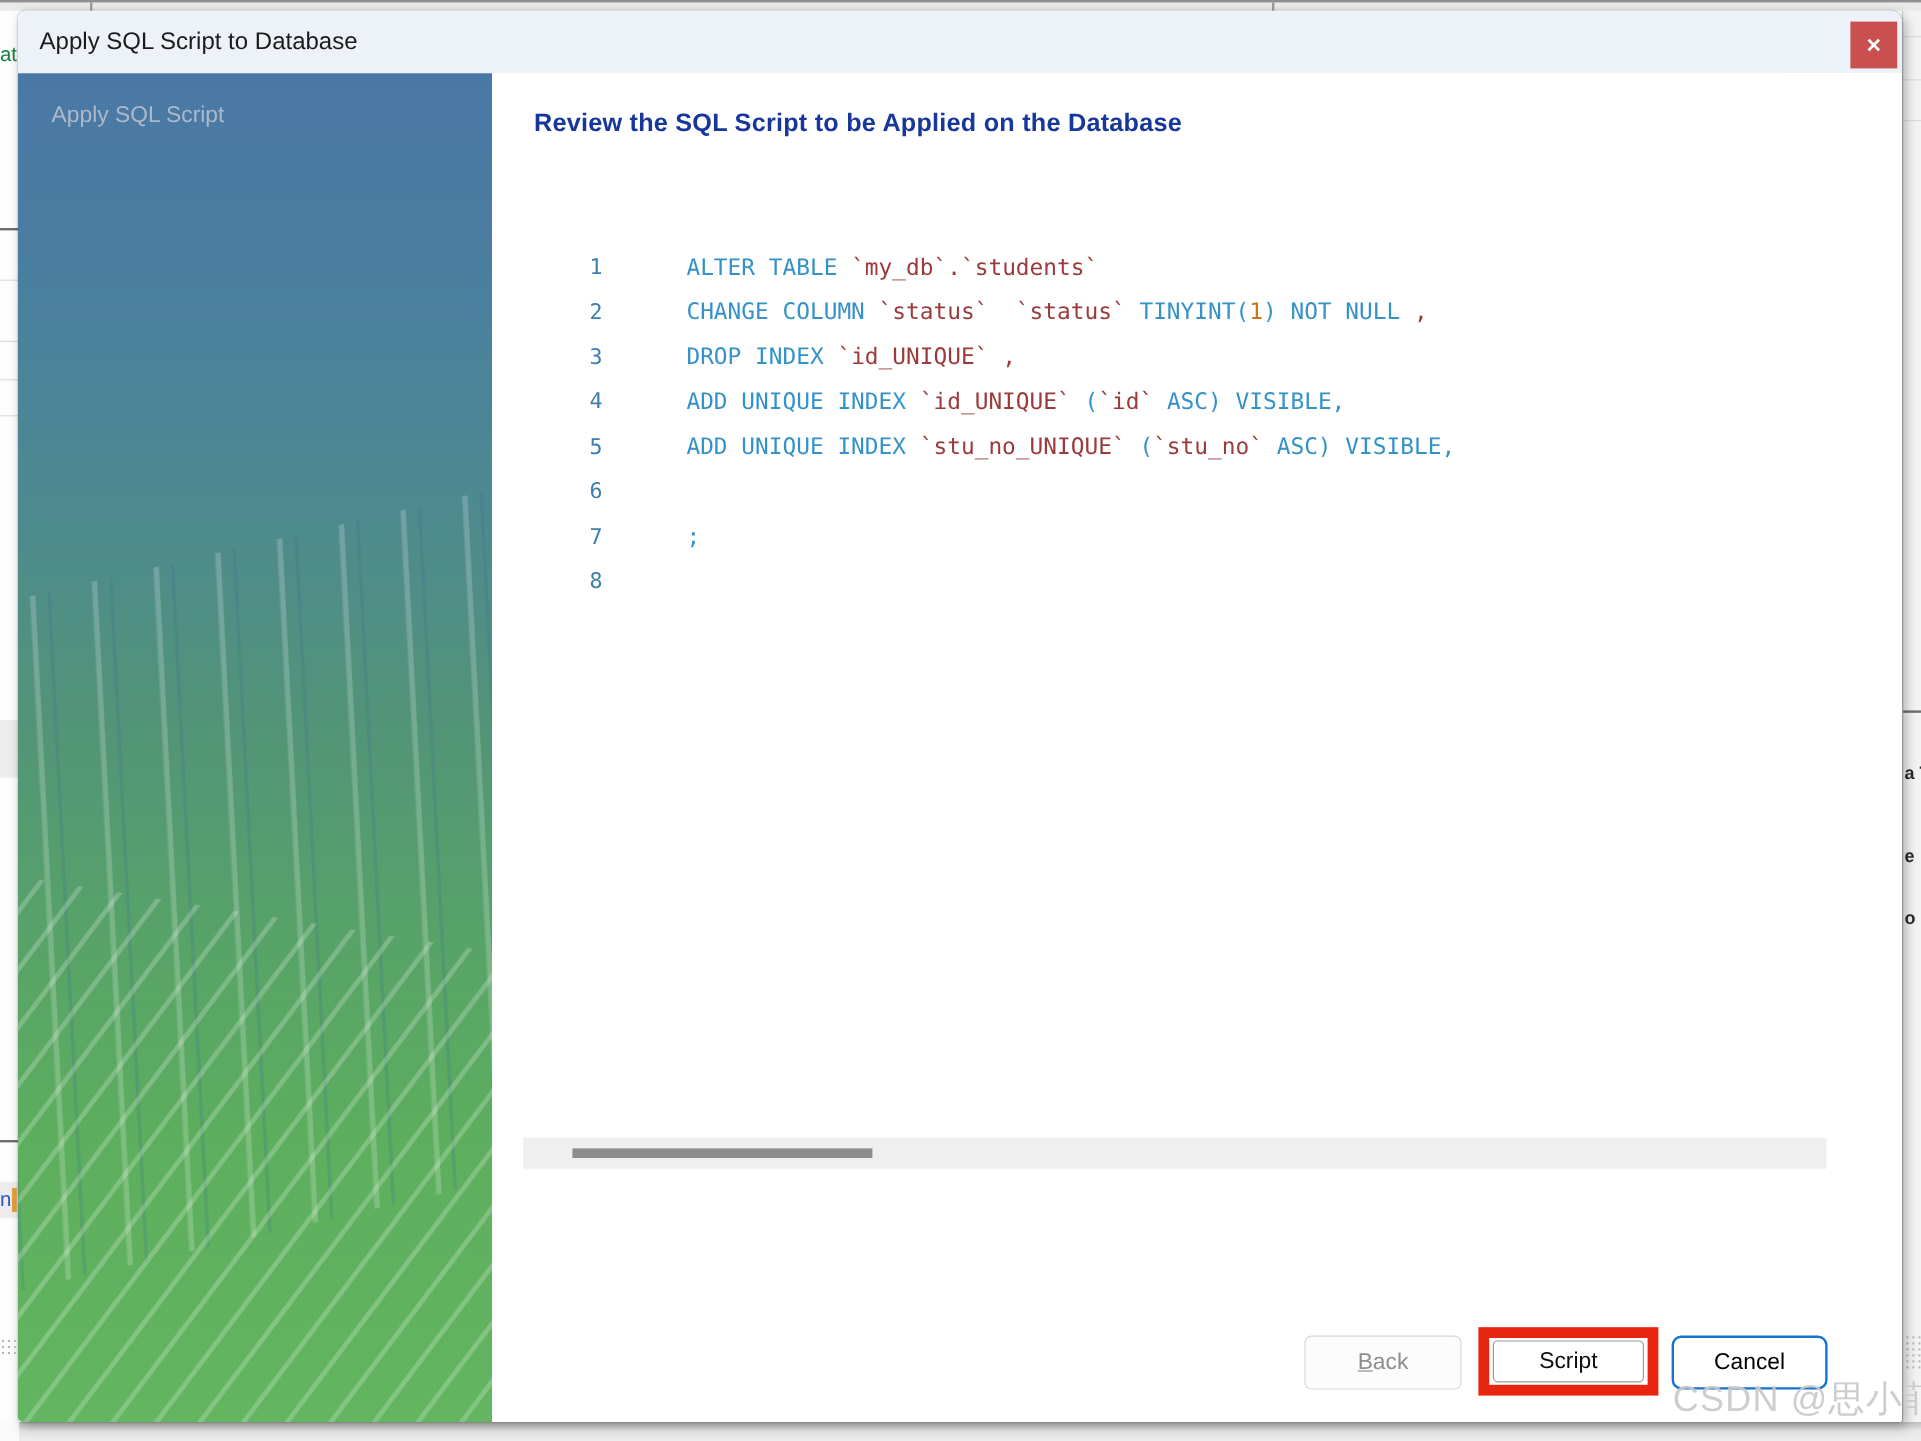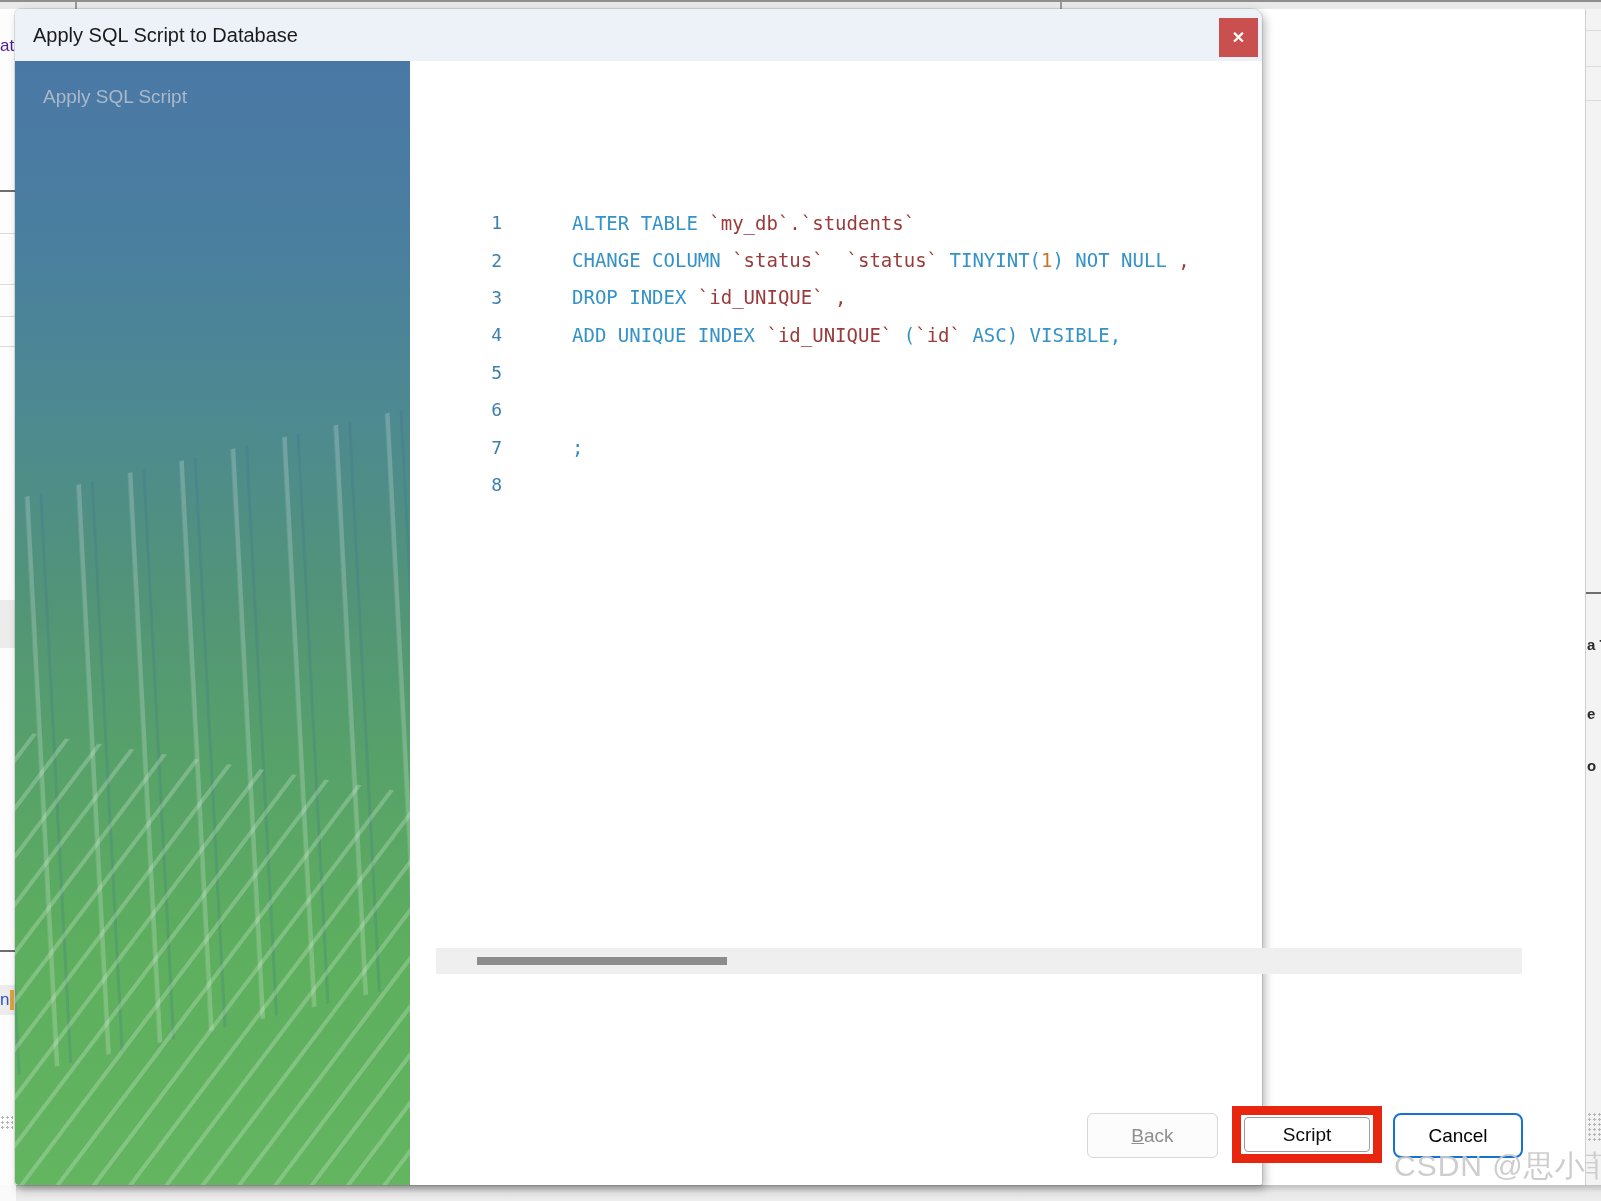--- a/index.html
+++ b/index.html
@@ -9,32 +9,32 @@
   
   .top-strip { position:absolute; left:0; top:0; width:1601px; height:9px;
                background:#e9e9e9; border-top:2px solid #8f8f8f; }
   .top-vsep { position:absolute; top:0; width:2px; height:9px; background:#9a9a9a; }
   .left-strip { position:absolute; left:0; top:9px; width:16px; height:1176px; background:#fdfdfd; }
   .right-strip { position:absolute; left:1585px; top:9px; width:16px; height:1176px;
                  background:#f3f3f3; border-left:1px solid #cfcfcf; }
   .hline { position:absolute; left:0; width:100%; height:1px; background:#dcdcdc; }
   .hline.dark { height:2px; background:#6e6e6e; }
   .band { position:absolute; left:0; width:100%; background:#ececec; }
-  .frag { position:absolute; color:#4c1d95; font-size:17px; white-space:nowrap; }
+  .frag { position:absolute; color:#15803d; font-size:17px; white-space:nowrap; }
   .frag.small { font-size:15px; font-weight:bold; color:#2b2b2b; }
   .frag.blue { color:#3056c8; }
   .ybar { position:absolute; left:10px; width:4px; height:20px; background:#e2a23c; }
   .dots { position:absolute; background-image:radial-gradient(#b5b5b5 1px, transparent 1.2px);
           background-size:5px 5px; }
   .bottom-strip { position:absolute; left:0; top:1185px; width:1601px; height:16px;
                   background:linear-gradient(#bfbfbf, #e7e7e7 45%, #ededed); }
   .bottom-left-white { position:absolute; left:0; top:1185px; width:16px; height:16px; background:#fafafa; }
 
   
-  .dialog { position:absolute; left:15px; top:9px; width:1247px; height:1176px;
+  .dialog { position:absolute; left:15px; top:9px; width:1570px; height:1176px;
             background:#ffffff; border-radius:6px 10px 3px 3px;
             box-shadow:0 0 0 1px rgba(0,0,0,0.10), 3px 4px 10px rgba(0,0,0,0.28); }
   .titlebar { position:absolute; left:0; top:0; right:0; height:52px; background:#edf2f9;
               border-radius:6px 10px 0 0; display:flex; align-items:center; padding-left:18px; }
   .titlebar .title { font-size:20px; color:#1b1b1b; }
   .close-btn { position:absolute; top:9px; right:4px; width:39px; height:39px;
                background:var(--close-button,#c9504e); color:#fff; display:flex;
                align-items:center; justify-content:center; font-size:16px; font-weight:bold;
                cursor:default; }
 
@@ -136,40 +136,42 @@
     </div>
   </div>
 
   <div class="sidebar">
     <div class="step pending">
       <span>Apply SQL Script</span>
     </div>
   </div>
 
   <div class="content">
+    <div class="heading">Review the SQL Script to be Applied on the Database</div>
 
     <div class="code-editor">
         <div class="code-line">
           <span class="ln">1</span>
           <span class="ct"><span style="color: rgb(52, 146, 200);">ALTER TABLE </span><span style="color: rgb(155, 58, 58);">`my_db`.`students`</span></span>
         </div>
         <div class="code-line">
           <span class="ln">2</span>
           <span class="ct"><span style="color: rgb(52, 146, 200);">CHANGE COLUMN </span><span style="color: rgb(155, 58, 58);">`status`  </span><span style="color: rgb(155, 58, 58);">`status` </span><span style="color: rgb(52, 146, 200);">TINYINT(</span><span style="color: rgb(200, 116, 34);">1</span><span style="color: rgb(52, 146, 200);">) NOT NULL </span><span style="color: rgb(155, 58, 58);">,</span></span>
         </div>
         <div class="code-line">
           <span class="ln">3</span>
           <span class="ct"><span style="color: rgb(52, 146, 200);">DROP INDEX </span><span style="color: rgb(155, 58, 58);">`id_UNIQUE` ,</span></span>
         </div>
         <div class="code-line">
           <span class="ln">4</span>
           <span class="ct"><span style="color: rgb(52, 146, 200);">ADD UNIQUE INDEX </span><span style="color: rgb(155, 58, 58);">`id_UNIQUE` </span><span style="color: rgb(52, 146, 200);">(</span><span style="color: rgb(155, 58, 58);">`id` </span><span style="color: rgb(52, 146, 200);">ASC) VISIBLE,</span></span>
         </div>
         <div class="code-line">
           <span class="ln">5</span>
+          <span class="ct"><span style="color: rgb(52, 146, 200);">ADD UNIQUE INDEX </span><span style="color: rgb(155, 58, 58);">`stu_no_UNIQUE` </span><span style="color: rgb(52, 146, 200);">(</span><span style="color: rgb(155, 58, 58);">`stu_no` </span><span style="color: rgb(52, 146, 200);">ASC) VISIBLE,</span></span>
         </div>
         <div class="code-line">
           <span class="ln">6</span>
         </div>
         <div class="code-line">
           <span class="ln">7</span>
           <span class="ct"><span style="color: rgb(52, 146, 200);">;</span></span>
         </div>
         <div class="code-line">
           <span class="ln">8</span>

